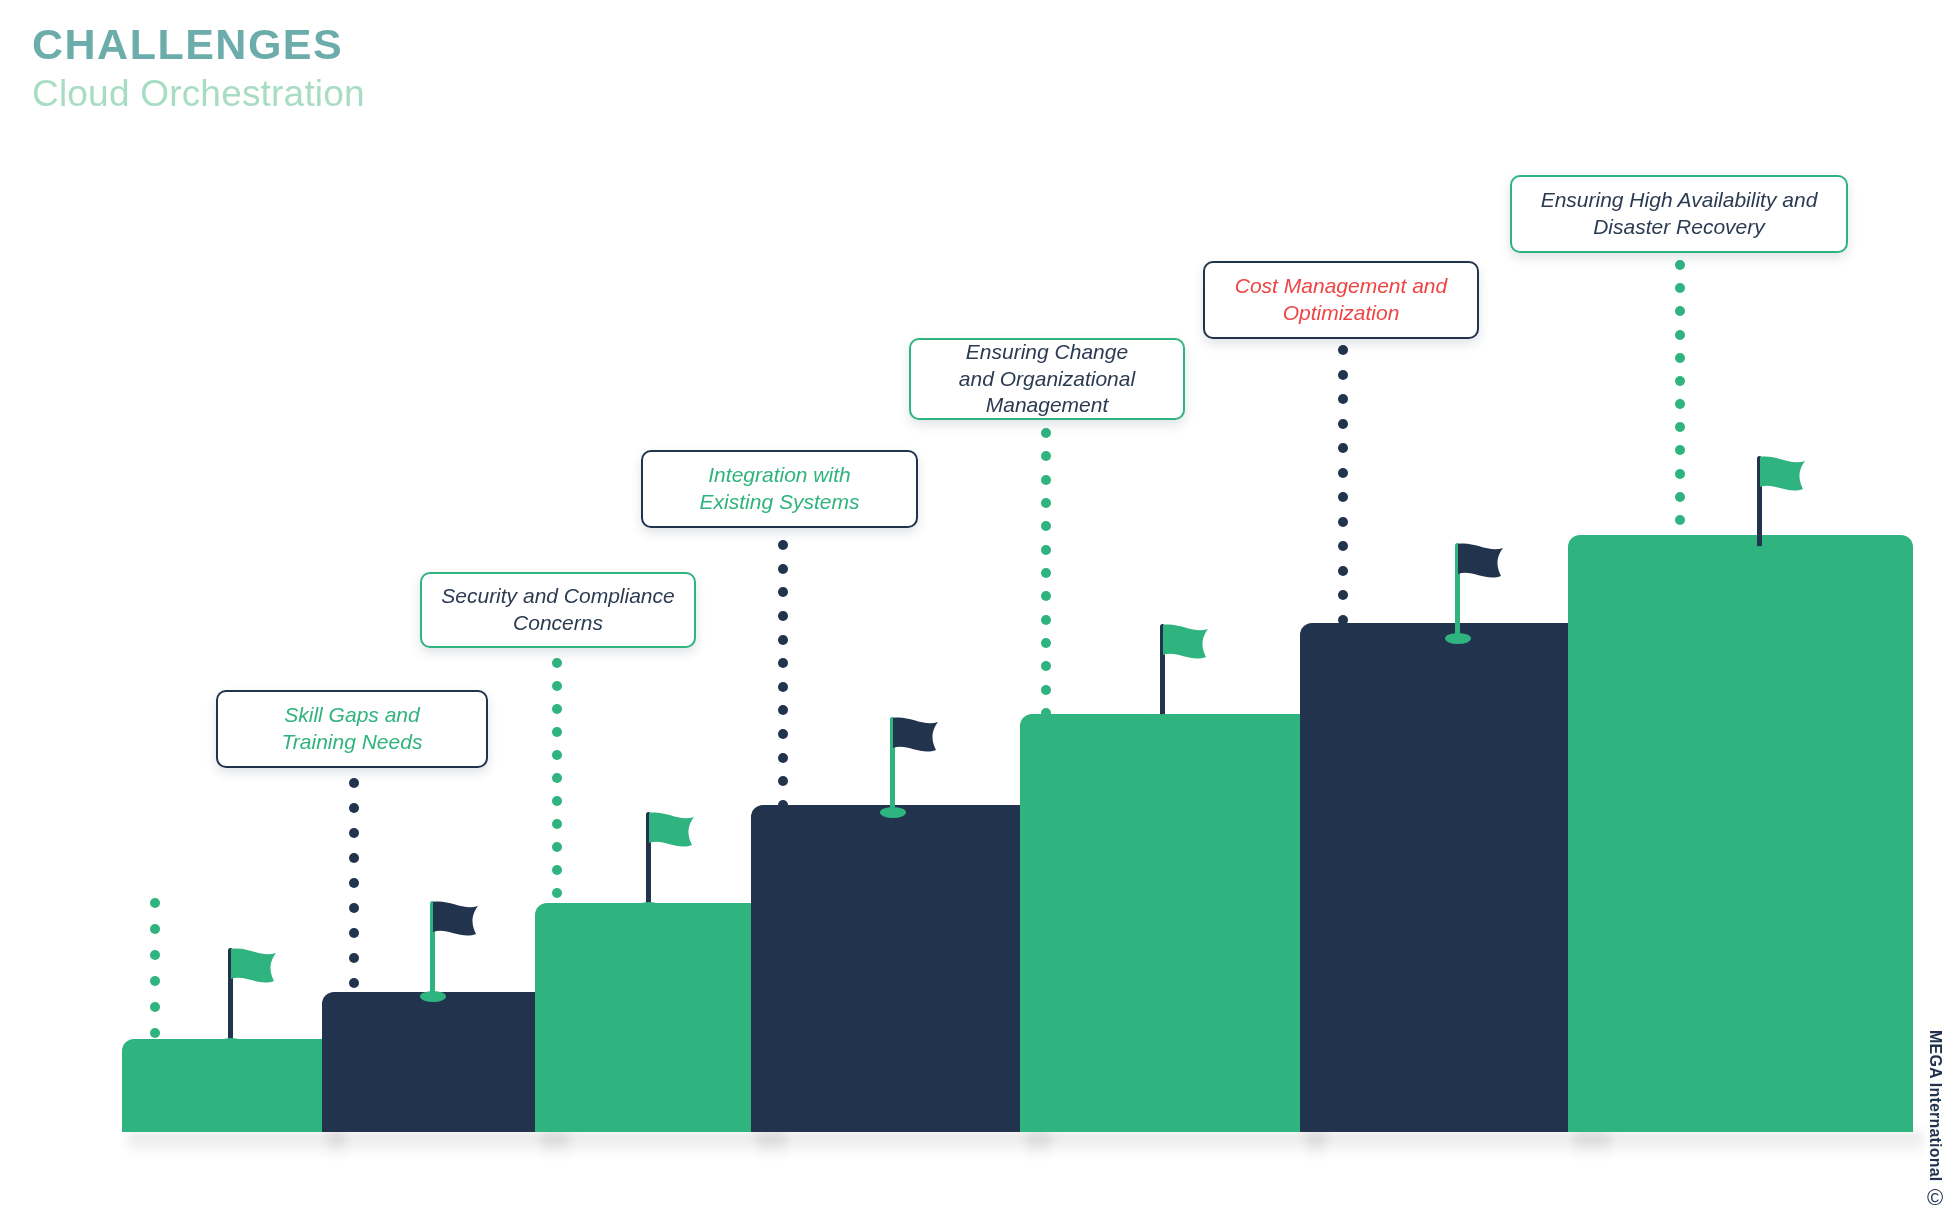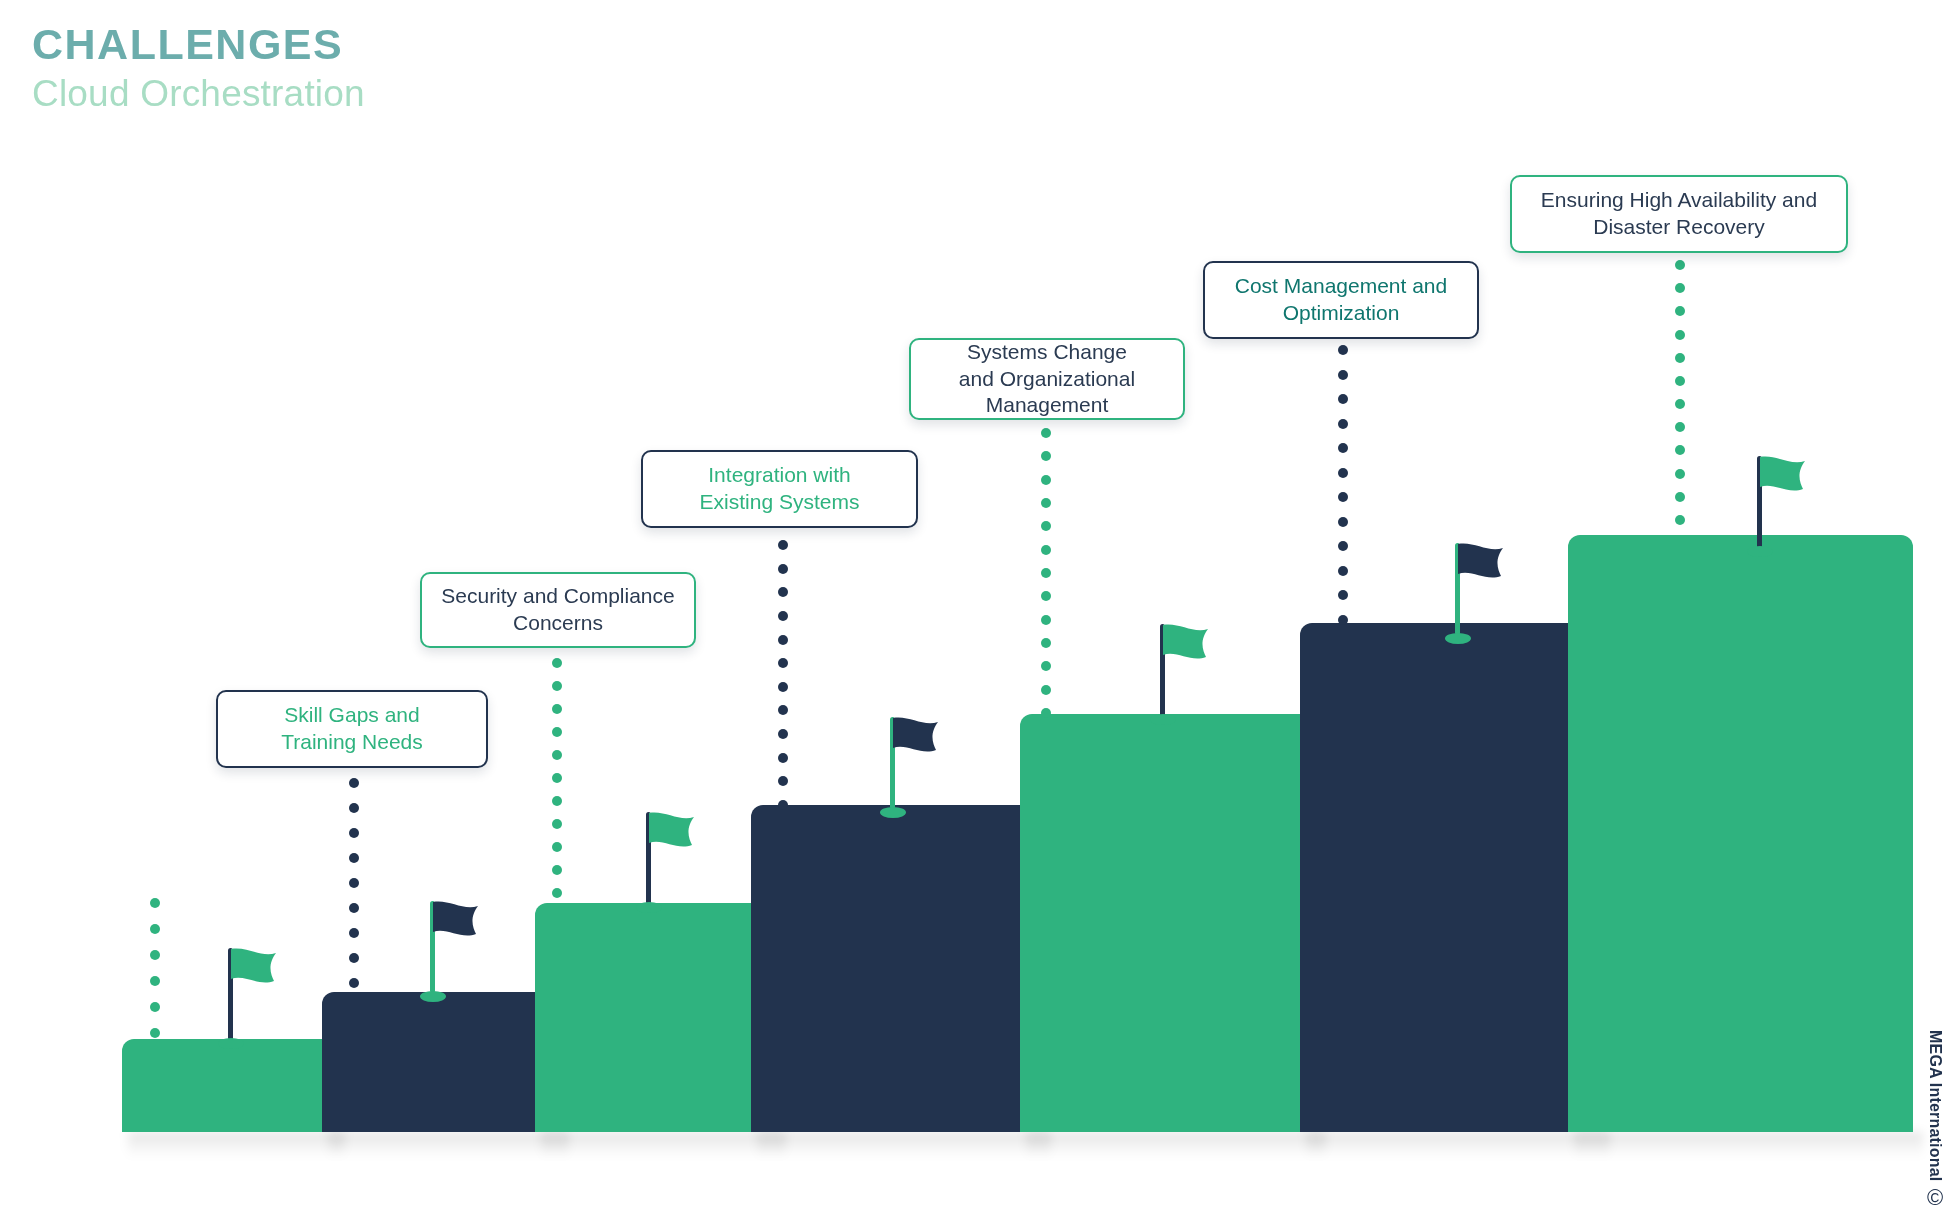--- a/index.html
+++ b/index.html
@@ -60,24 +60,25 @@
     position:absolute;
     box-sizing:border-box;
     background:#ffffff;
     border-radius:10px;
     display:flex;align-items:center;justify-content:center;
     text-align:center;
     padding:10px 14px;
     line-height:1.28;
     font-size:21px;
     box-shadow:0 5px 11px rgba(20,40,60,.13);
+    font-style:italic;
   }
   .card.greenborder{border:2.5px solid #2fb37f;color:#2b3b52;}
   .card.navyborder{border:2.5px solid #22334e;color:#2fb37f;}
-  .card.navyborder.light{color:#0f766e;}
+  .card.navyborder.light{color:#ef4444;}
 
   
   .watermark{
     position:absolute;right:6px;bottom:18px;
     display:flex;flex-direction:column-reverse;align-items:center;gap:6px;
     color:#22334e;
   }
   .watermark .wtext{
     writing-mode:vertical-rl;
     font-size:16px;font-weight:700;letter-spacing:.2px;
@@ -282,21 +283,21 @@
 
   <div class="card navyborder" style="left:641px;top:450px;width:277px;height:78px;">
     <span>
       <span>Integration with</span><br>
       <span>Existing Systems</span>
     </span>
   </div>
 
   <div class="card greenborder" style="left:909px;top:338px;width:276px;height:82px;">
     <span>
-      <span>Systems Change</span><br>
+      <span>Ensuring Change</span><br>
       <span>and Organizational</span><br>
       <span>Management</span>
     </span>
   </div>
 
   <div class="card navyborder light" style="left:1203px;top:261px;width:276px;height:78px;">
     <span>
       <span>Cost Management and</span><br>
       <span>Optimization</span>
     </span>

